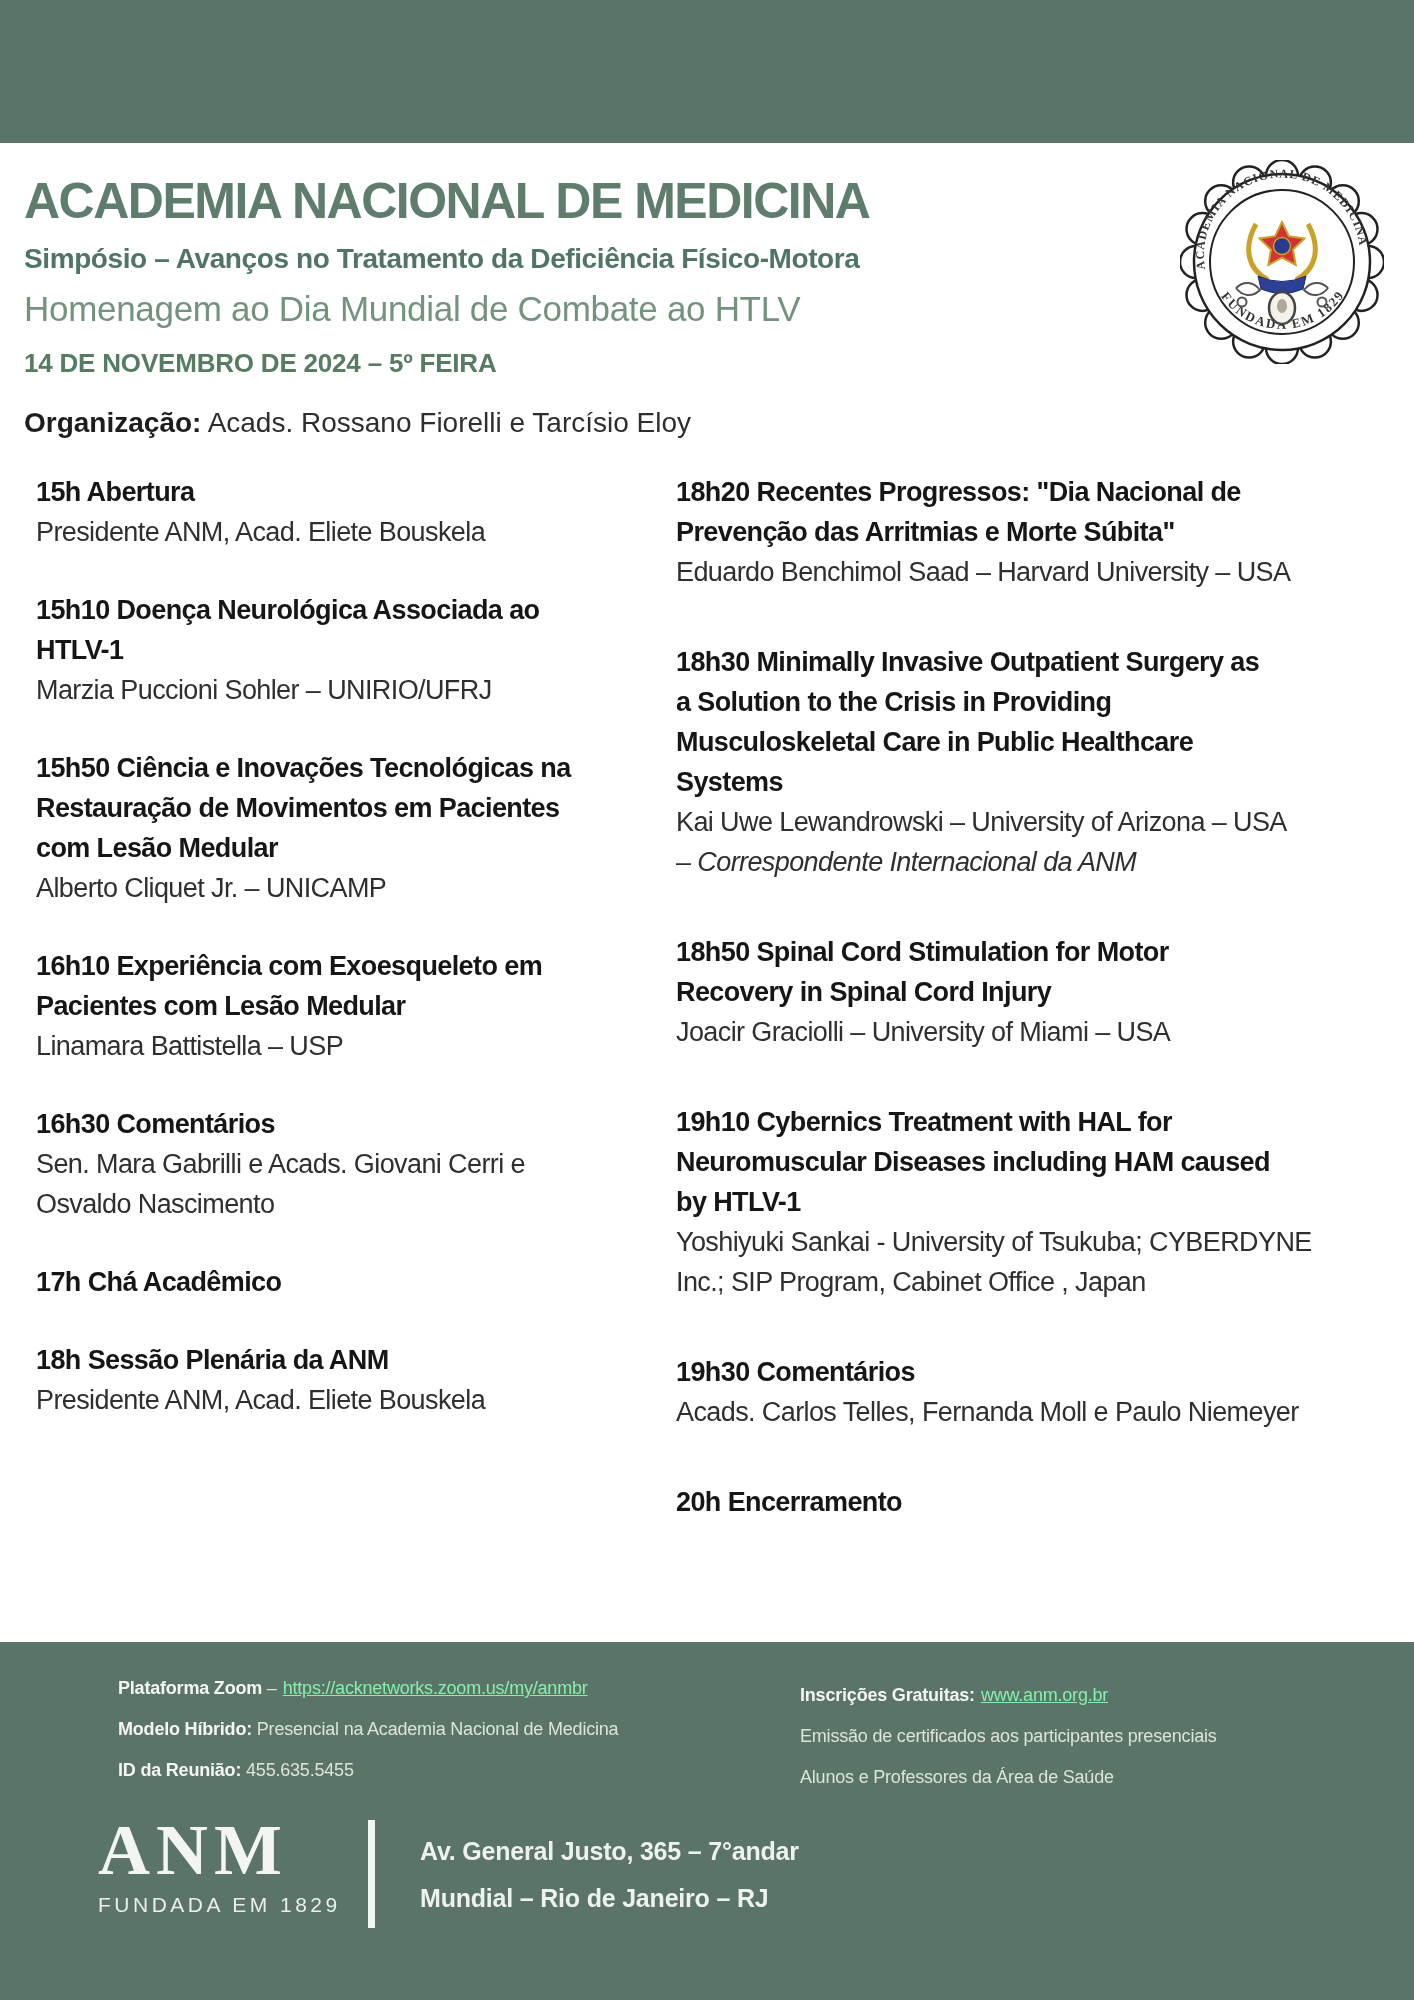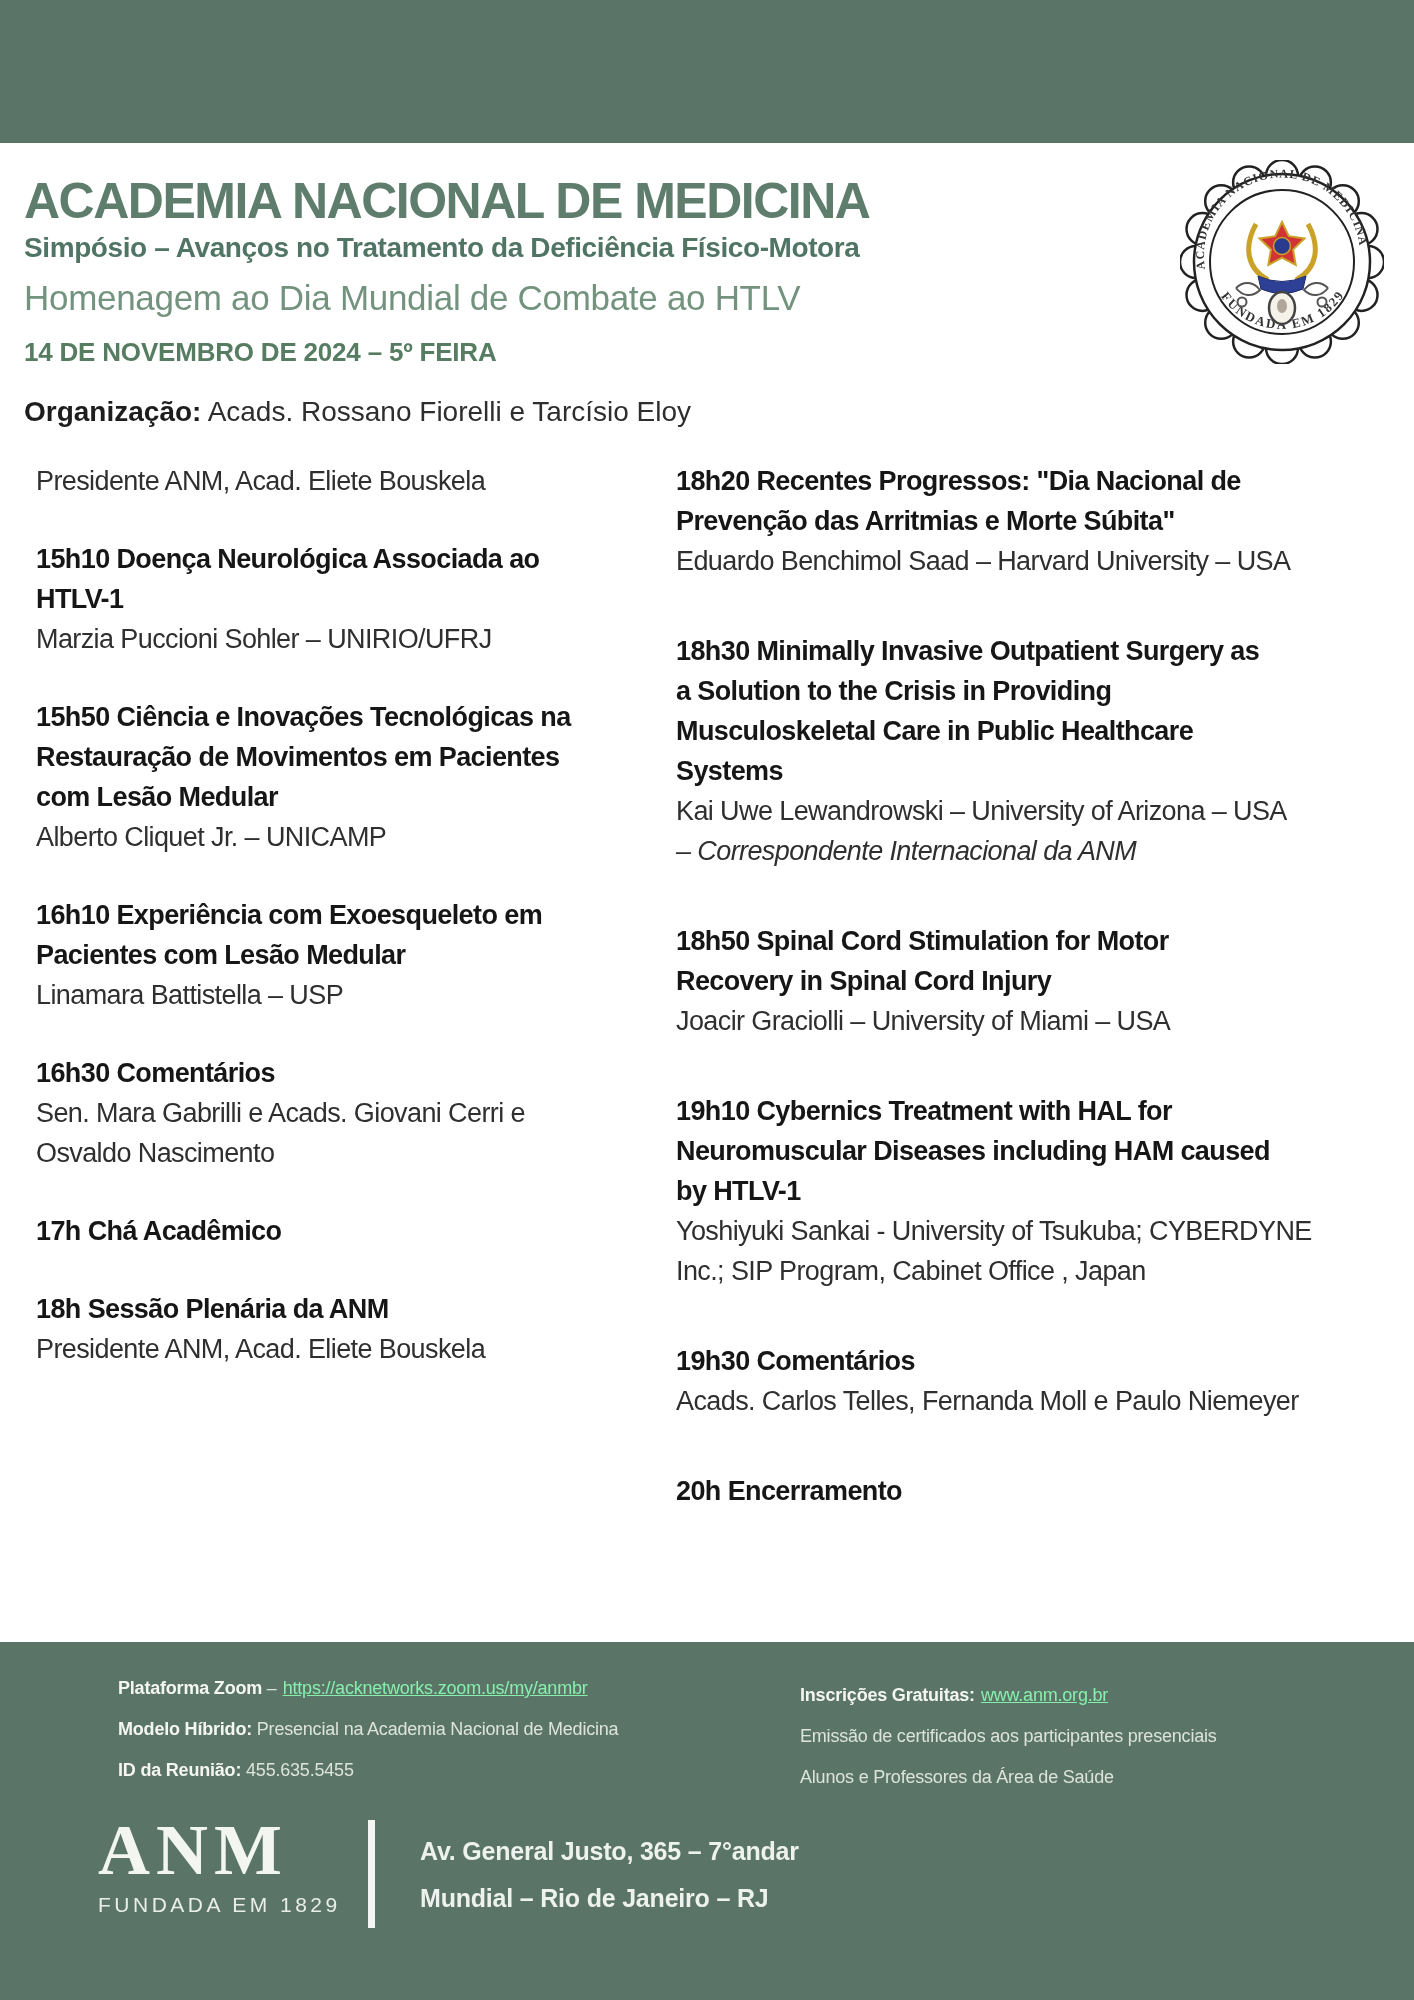--- a/index.html
+++ b/index.html
@@ -8,21 +8,21 @@
     background:#ffffff;font-family:"Liberation Sans", sans-serif;
     -webkit-font-smoothing:antialiased;
   }
   .top-band{height:143px;background:#5b7468;}
   .header{position:relative;padding-left:24px;padding-right:24px;}
   .page-title{
     margin-top:32px;font-size:50px;font-weight:bold;color:#5e7d6c;
     letter-spacing:-1.5px;line-height:1.05;
   }
   .page-subtitle{
-    margin-top:5px;font-size:28px;font-weight:bold;color:#507565;
+    margin-top:16px;font-size:28px;font-weight:bold;color:#507565;
     letter-spacing:-0.4px;line-height:1.1;
   }
   .page-tribute{
     margin-top:16px;font-size:35px;font-weight:normal;color:#74937f;
     letter-spacing:-0.3px;line-height:1.1;
   }
   .page-date{
     margin-top:20px;font-size:26px;font-weight:bold;color:#567c62;
     letter-spacing:-0.2px;line-height:1.1;
   }
@@ -136,20 +136,21 @@
     <circle cx="142" cy="142" r="4.5" fill="none" stroke="#555555" stroke-width="2"></circle>
     <ellipse cx="102" cy="148" rx="13" ry="16" fill="#f5f2ea" stroke="#444444" stroke-width="2.5"></ellipse>
     <ellipse cx="102" cy="146" rx="5" ry="7" fill="#b0a79a"></ellipse>
   </g>
 </svg>
 
 <div class="schedule">
   <div class="col-left">
 
       <div class="item">
+        <div class="item-title">15h Abertura</div>
         <div class="item-speaker">Presidente ANM, Acad. Eliete Bouskela</div>
 
       </div>
 
       <div class="item">
         <div class="item-title">15h10 Doença Neurológica Associada ao
 HTLV-1</div>
         <div class="item-speaker">Marzia Puccioni Sohler – UNIRIO/UFRJ</div>
 
       </div>

